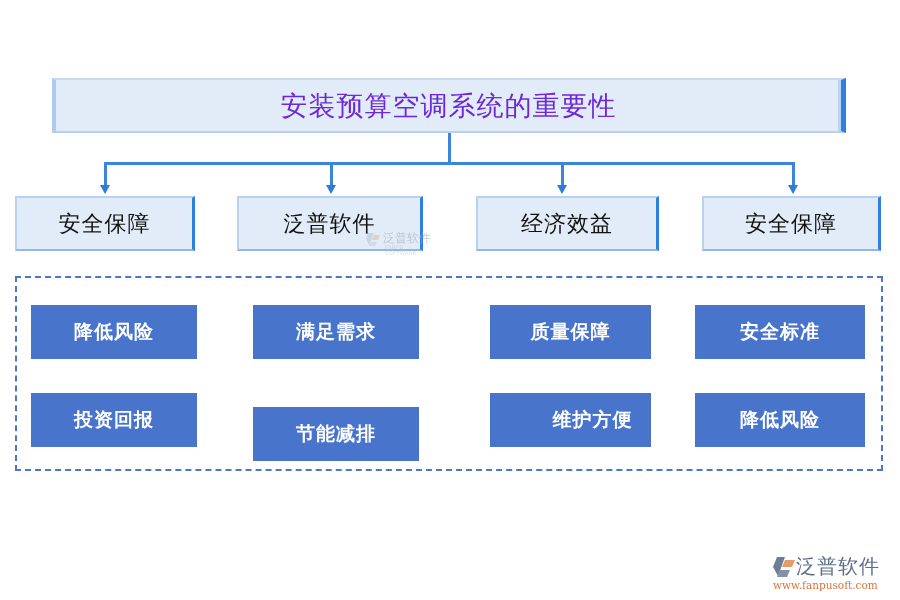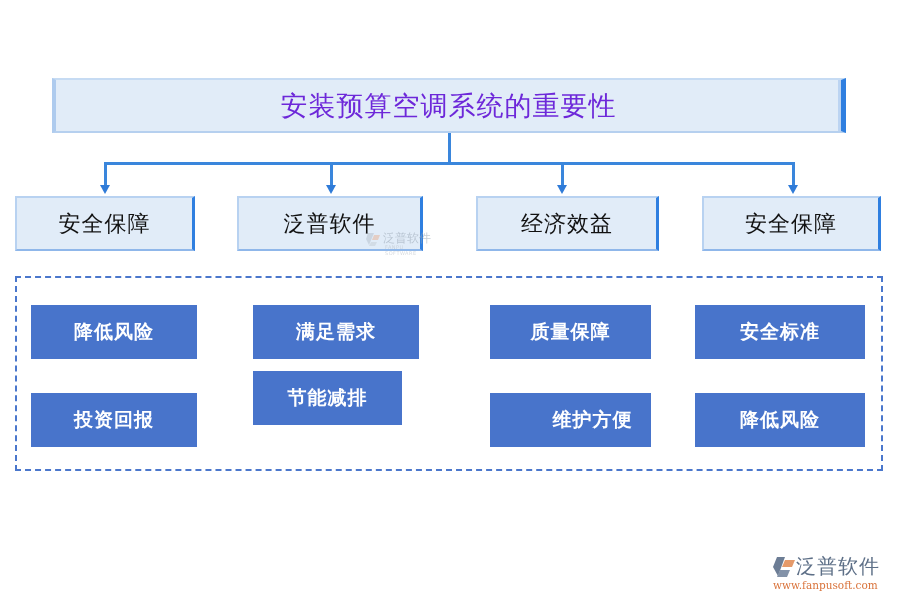--- a/index.html
+++ b/index.html
@@ -103,21 +103,21 @@
 </div>
 
 <div class="group"></div>
 
 <div class="blue-box" style="left:31px; top:305px; width:166px;">降低风险</div>
 <div class="blue-box" style="left:253px; top:305px; width:166px;">满足需求</div>
 <div class="blue-box" style="left:490px; top:305px; width:161px;">质量保障</div>
 <div class="blue-box" style="left:695px; top:305px; width:170px;">安全标准</div>
 
 <div class="blue-box" style="left:31px; top:393px; width:166px;">投资回报</div>
-<div class="blue-box" style="left:253px; top:371px; width:149px;">节能减排</div>
+<div class="blue-box" style="left:253px; top:407px; width:166px;">节能减排</div>
 <div class="blue-box" style="left:490px; top:393px; width:161px;padding-left:44px;">维护方便</div>
 <div class="blue-box" style="left:695px; top:393px; width:170px;">降低风险</div>
 
 <div class="logo">
   <svg class="logo-icon" width="24" height="24" viewBox="0 0 24 24">
     <path d="M5 2 L13 2 L6 21 L1 12 Z" fill="#6c7d95"></path>
     <path d="M13 5 L23 5 L20 12 L10 12 Z" fill="#e59a6a"></path>
     <path d="M8 15 L18 15 L15 22 L5 22 Z" fill="#8392a8"></path>
   </svg>
   <span class="logo-name">泛普软件</span>

